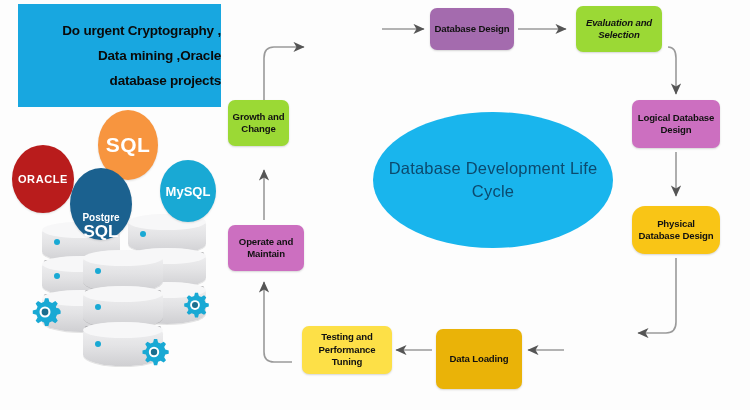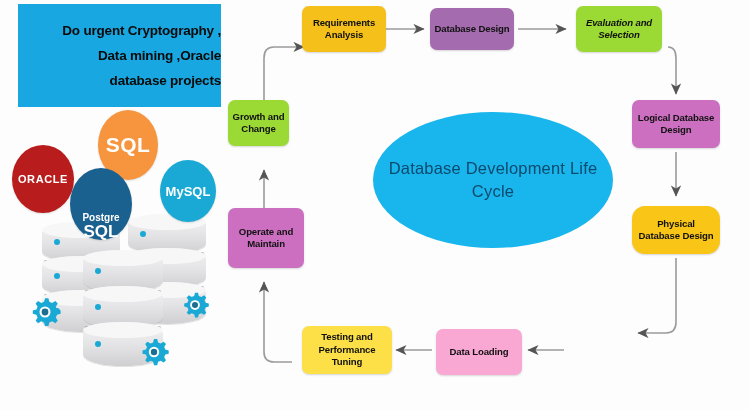--- a/index.html
+++ b/index.html
@@ -210,50 +210,47 @@
         <path d="M36,220 L36,170"></path>
 
         <path d="M36,108 L36,58 Q36,47 46,47 L76,47"></path>
       </g>
     </svg>
 
     <div id="center-ellipse">
       <span>Database Development Life Cycle</span>
     </div>
 
-    <div class="node" style="left:74px;top:6px;width:84px;height:46px;background:#f5c01a;">
-      <span>Requirements Analysis</span>
-    </div>
 
     <div class="node" style="left:202px;top:8px;width:84px;height:42px;background:#a46bae;justify-content:center;">
       <span>Database Design</span>
     </div>
 
     <div class="node" style="left:348px;top:6px;width:86px;height:46px;background:#9bd935;font-style:italic;">
       <span>Evaluation and Selection</span>
     </div>
 
     <div class="node" style="left:404px;top:100px;width:88px;height:48px;background:#cc6fc0;">
       <span>Logical Database Design</span>
     </div>
 
     <div class="node" style="left:404px;top:206px;width:88px;height:48px;background:#f9c516;border-radius:13px;">
       <span>Physical Database Design</span>
     </div>
 
 
-    <div class="node" style="left:208px;top:329px;width:86px;height:46px;background:#f9a8d4;">
+    <div class="node" style="left:208px;top:329px;width:86px;height:60px;background:#eab308;">
       <span>Data Loading</span>
     </div>
 
     <div class="node" style="left:74px;top:326px;width:90px;height:48px;background:#fde047;">
       <span>Testing and Performance Tuning</span>
     </div>
 
-    <div class="node" style="left:0px;top:208px;width:76px;height:60px;background:#cc6fc0;">
+    <div class="node" style="left:0px;top:225px;width:76px;height:46px;background:#cc6fc0;">
       <span>Operate and Maintain</span>
     </div>
 
     <div class="node" style="left:0px;top:100px;width:61px;height:46px;background:#9bd935;">
       <span>Growth and Change</span>
     </div>
 
   </div>
 </div>
 

